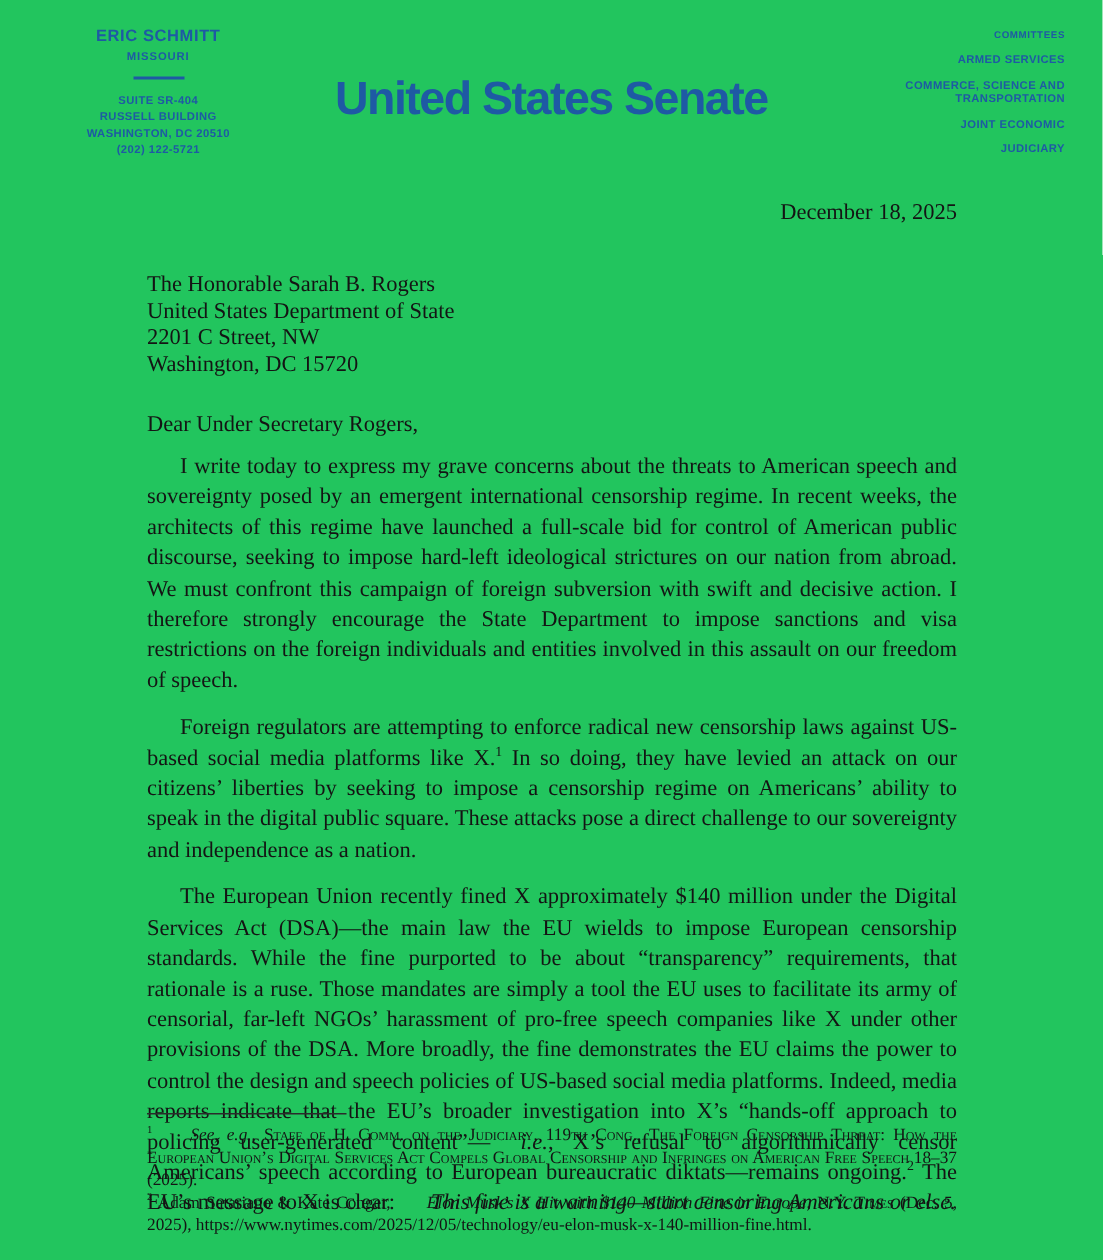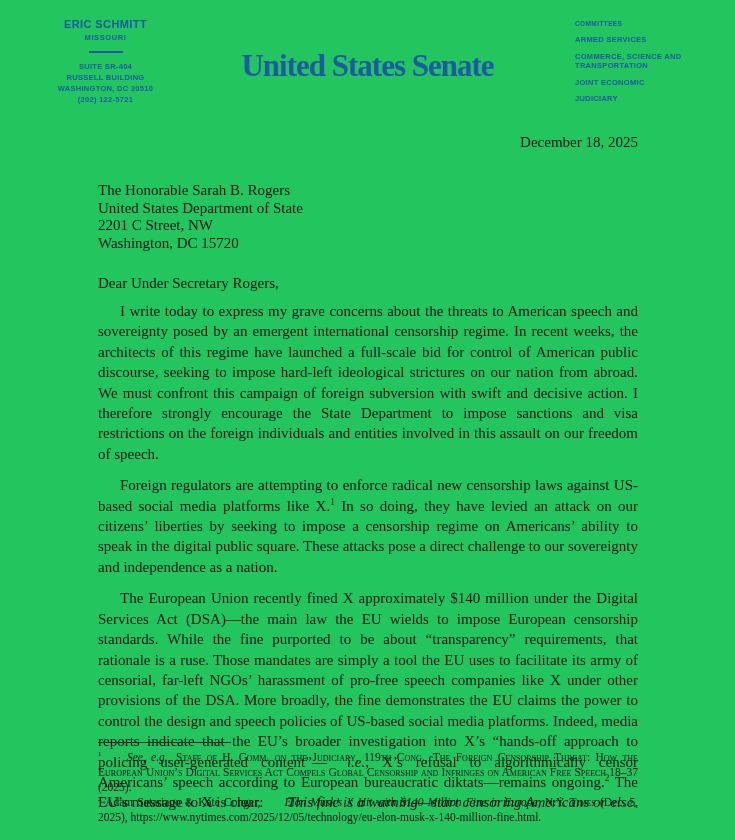--- a/index.html
+++ b/index.html
@@ -54,32 +54,32 @@
     font-size: 7.5px;
     line-height: 11px;
     letter-spacing: 0.3px;
   }
   .senate-title {
     position: absolute;
     left: 0;
     right: 0;
     top: 30px;
     text-align: center;
-    font-family: Liberation Serif, serif;
+    font-family: Liberation Sans, sans-serif;
     font-weight: bold;
     font-size: 31px;
     letter-spacing: -1px;
     color: var(--accent);
   }
   .committees-block {
     position: absolute;
     right: 25px;
     top: 2px;
     width: 135px;
-    text-align: left;
+    text-align: right;
     font-family: "Liberation Sans", sans-serif;
     font-weight: bold;
     color: var(--accent);
   }
   .committees-heading {
     font-size: 6.5px;
     letter-spacing: 0.4px;
     margin-bottom: 8px;
   }
   .committee-item {

